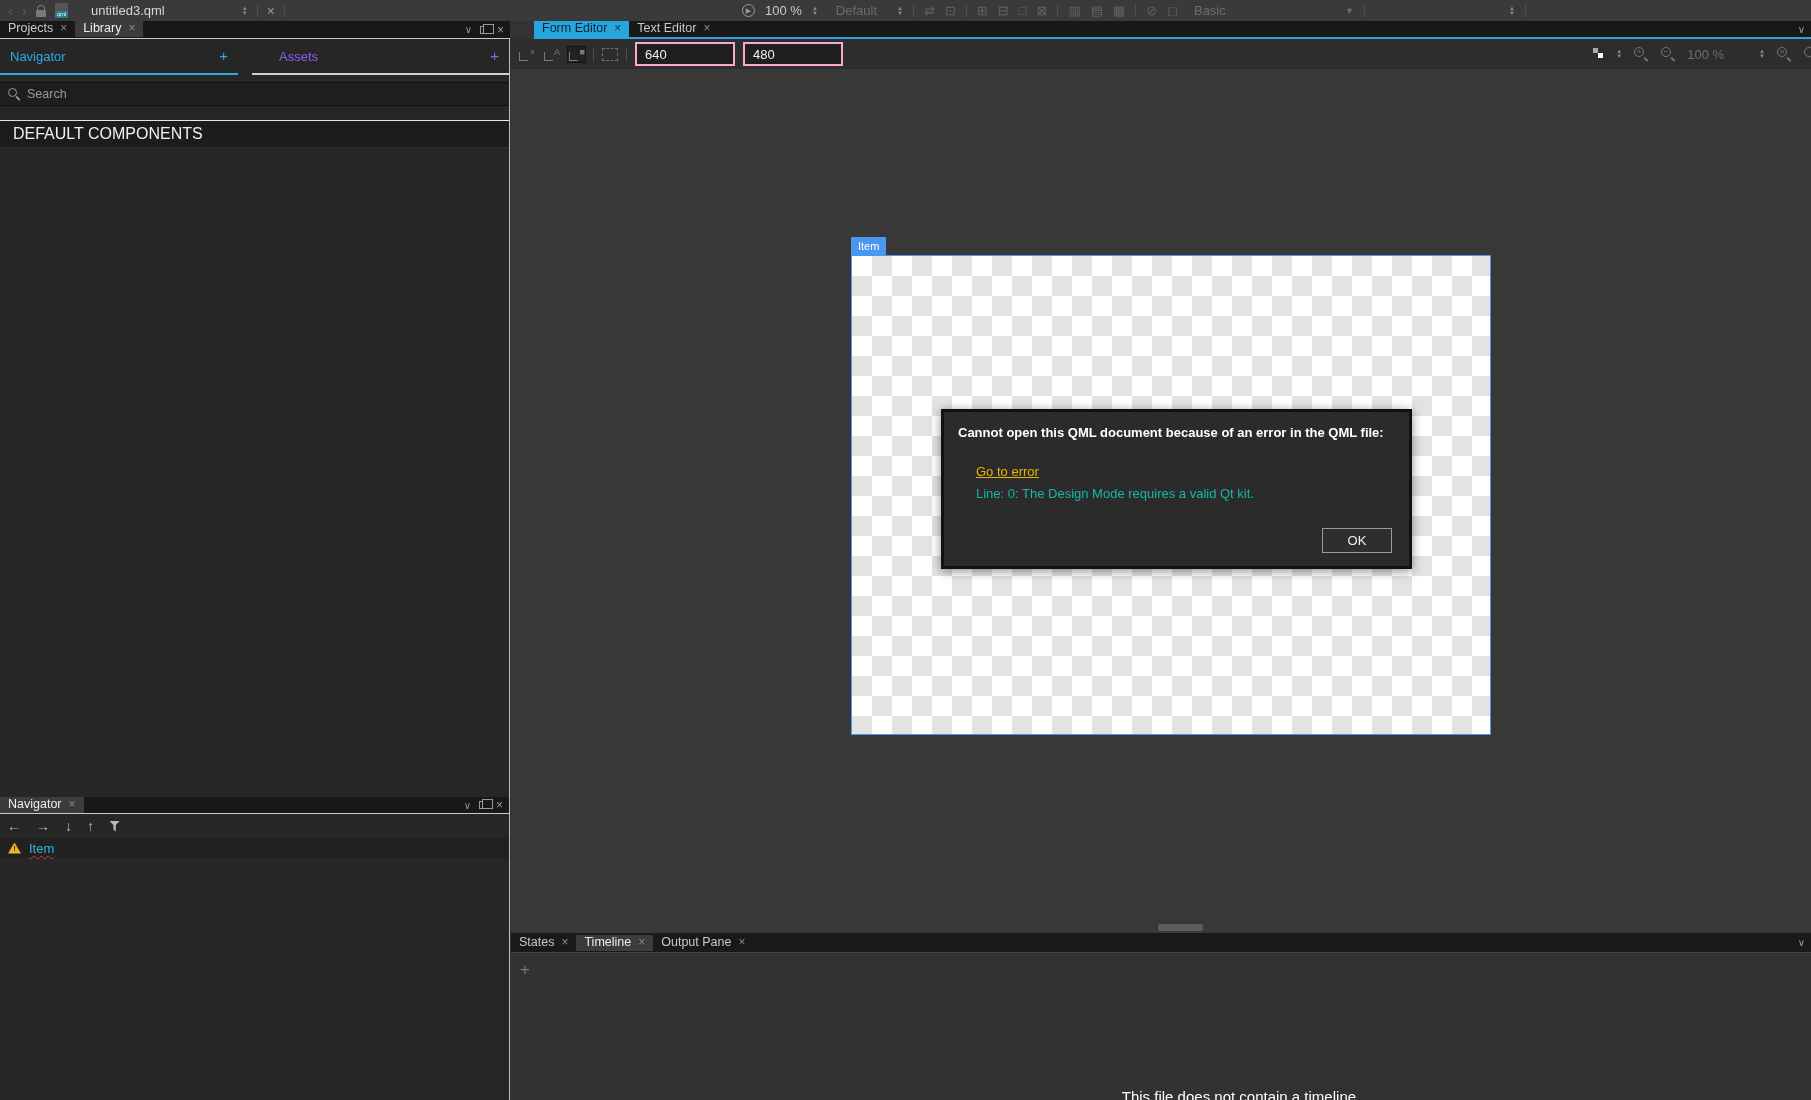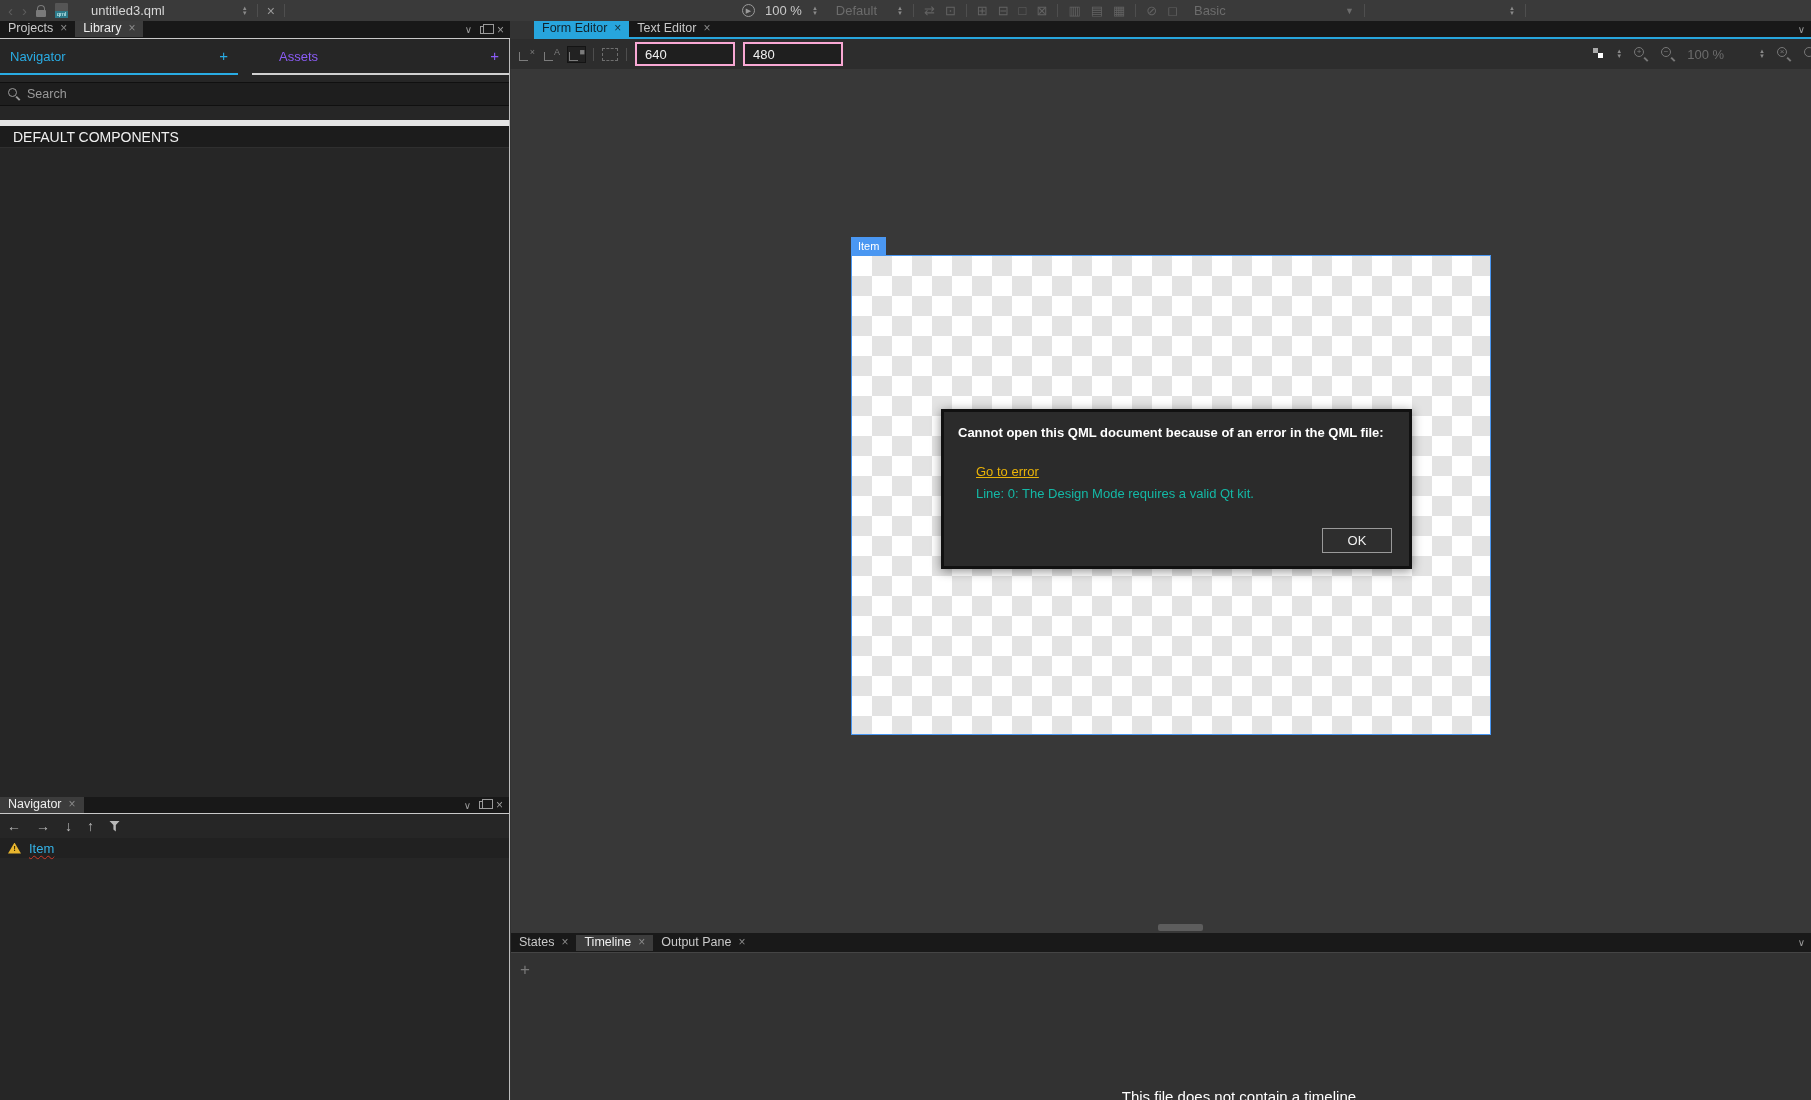--- a/index.html
+++ b/index.html
@@ -71,23 +71,23 @@
   .search-row input { width:100%; height:100%; background:transparent; border:none;
     outline:none; color:#cfcfcf; font-size:12.5px; padding-left:27px;
     font-family:"Liberation Sans", sans-serif; }
   .search-row input::placeholder { color:#9a9a9a; }
   .mag { position:absolute; width:9px; height:9px; border:1.4px solid #9a9a9a;
     border-radius:50%; }
   .mag::after { content:""; position:absolute; width:1.6px; height:5px; background:#9a9a9a;
     left:8px; top:7px; transform:rotate(-45deg); }
   .search-mag { left:8px; top:5px; }
   .sections { margin-top:14px; }
-  .section { height:28px; background:#1c1c1c; border-top:6px solid #e5e5e5;
+  .section { height:28px; background:#1c1c1c; border-top:1px solid #e5e5e5;
     border-bottom:1px solid #2f2f2f; margin-bottom:2px; display:flex; align-items:center;
-    padding-left:13px; color:#f0f0f0; font-size:14px; }
+    padding-left:13px; color:#f0f0f0; font-size:16px; }
 
   
   .navigator { position:absolute; left:0; top:797px; width:510px; height:303px;
     background:#262626; border-right:1px solid #bdbdbd; }
   .nav-tabrow { height:17px; background:#181818; border-bottom:1px solid #c9c9c9;
     display:flex; align-items:center; }
   .nav-toolbar { height:24px; display:flex; align-items:center; gap:15px;
     padding-left:7px; color:#b8b8b8; font-size:14px; }
   .funnel { width:11px; height:11px; background:#b8b8b8;
     clip-path:polygon(0 0,100% 0,62% 42%,62% 100%,40% 82%,40% 42%); }

